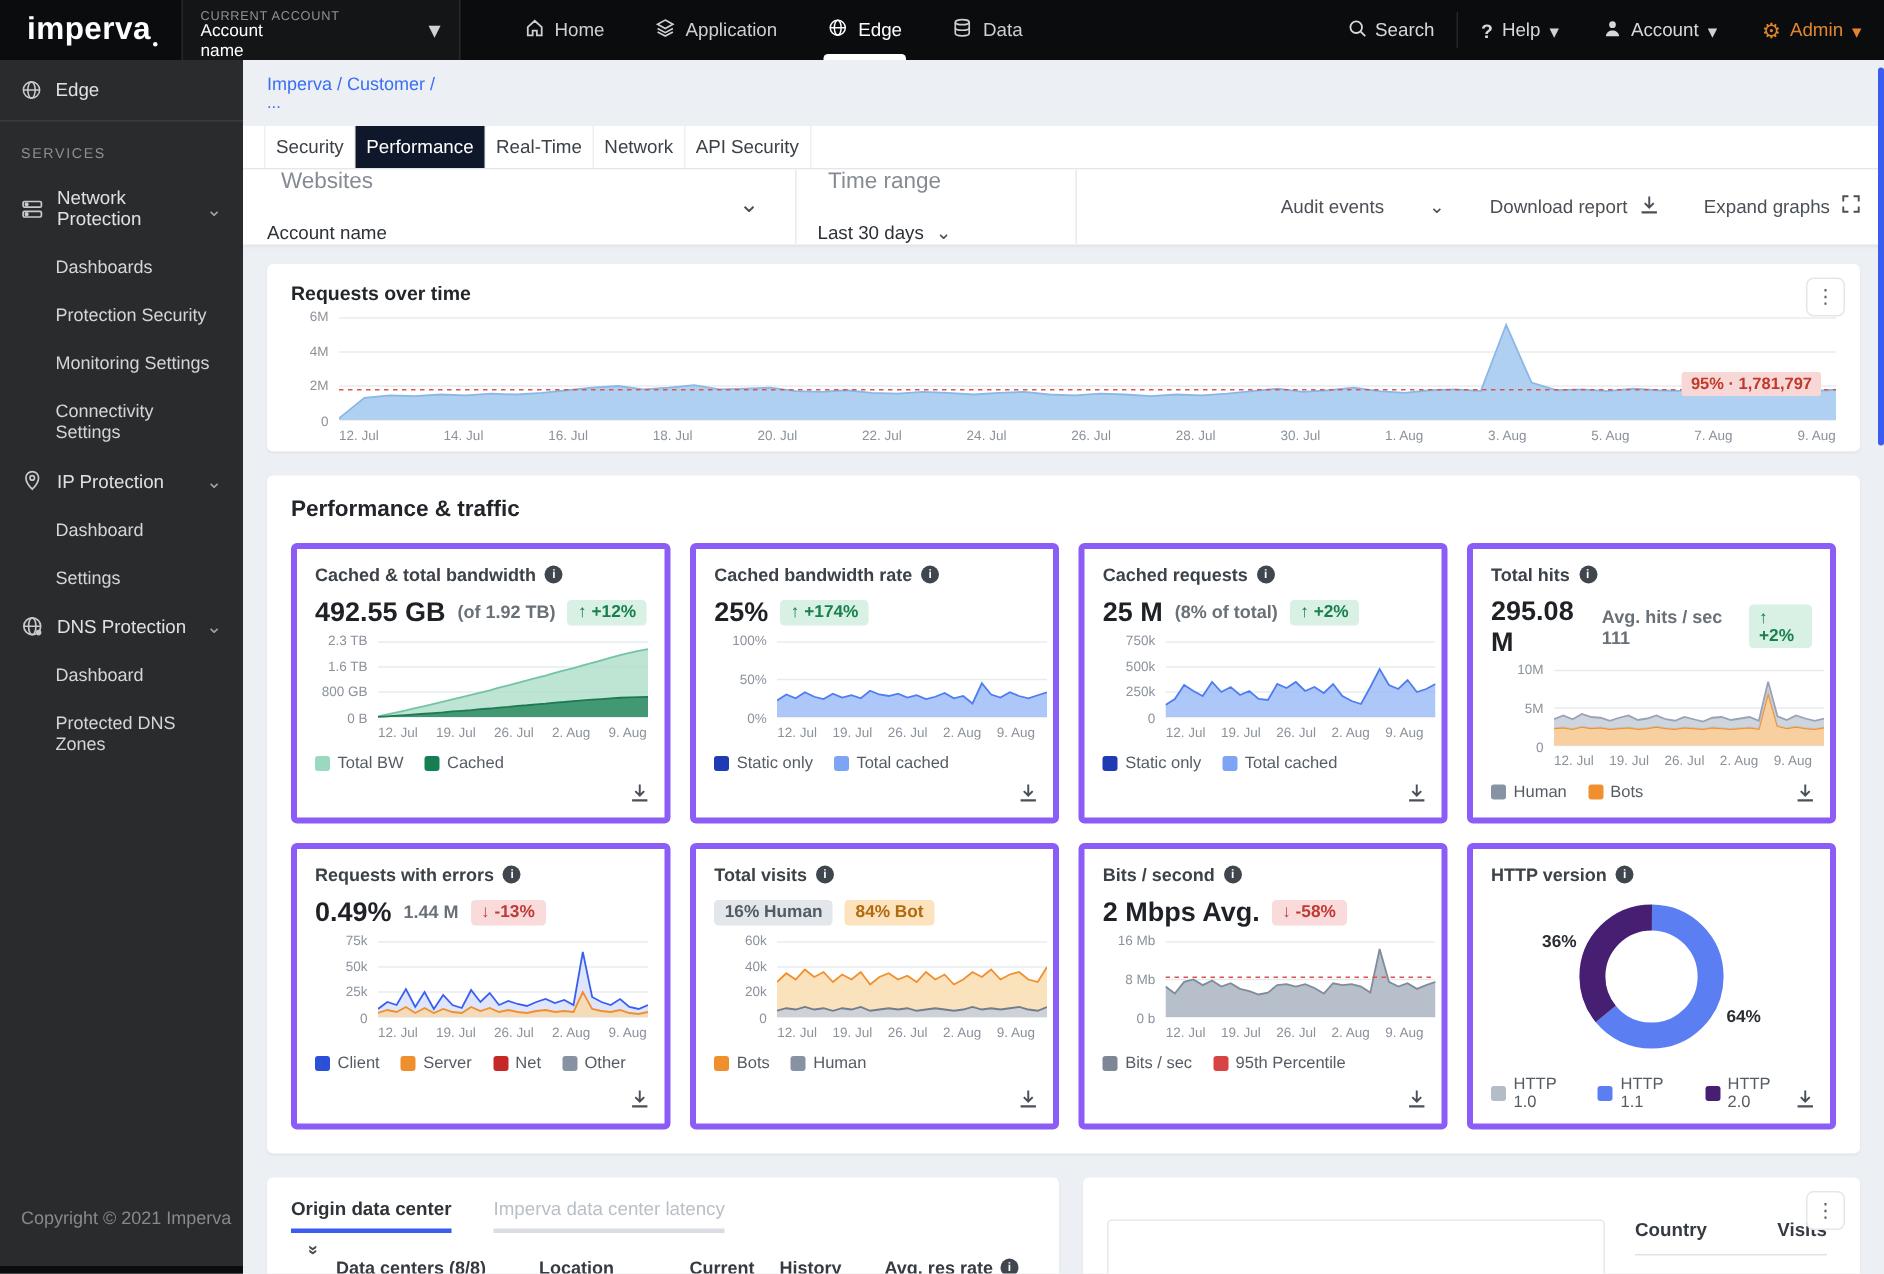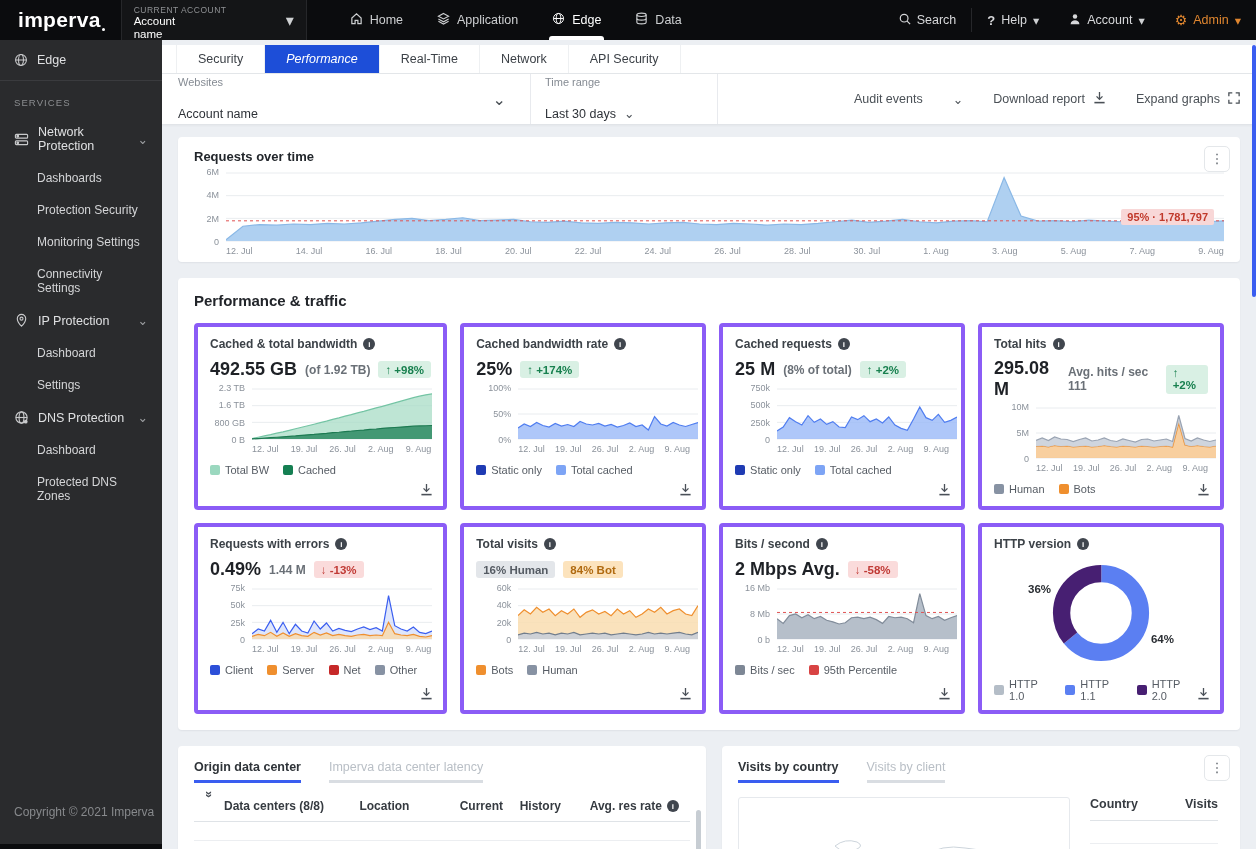--- a/index.html
+++ b/index.html
@@ -41,29 +41,29 @@
   .sb-group .sb-chev { margin-left:auto; color:#9fa1a4; }
   .sb-sub { padding:9px 14px 9px 37px; font-size:12px; color:#d4d5d7; cursor:pointer; }
   .sb-copy { position:absolute; bottom:25px; left:14px; font-size:12px; color:#87898c; }
   .sb-icon { color:#c9cacc; display:flex; }
   
   .content { position:absolute; top:40px; left:162px; right:0; bottom:0; overflow:hidden; background:#eceff3; }
   .breadcrumb { padding:9px 16px 2px; font-size:12px; color:#3a6ff2; line-height:1.2; }
   .breadcrumb .bc2 { font-size:11px; }
   .tabbar { background:#fff; display:flex; padding-left:14px; height:29px; margin-top:5px;
     border-bottom:1px solid #e6e9ec; }
-  .tab { display:flex; align-items:center; padding:0 21px; font-size:12.5px; color:#3c4147;
+  .tab { display:flex; align-items:center; padding:0 7px; font-size:12.5px; color:#3c4147;
     border-right:1px solid #eef0f2; cursor:pointer; }
   .tab:first-child { border-left:1px solid #eef0f2; }
-  .tab.active { background:#1d4ed8; color:#fff;font-style:italic; }
+  .tab.active { background:#0f172a; color:#fff; }
   .filterbar { background:#fff; display:flex; align-items:center; height:50px; padding:0 16px;
     box-shadow:0 1px 3px rgba(0,0,0,.07); }
   .f-field { display:flex; align-items:flex-start; justify-content:space-between; width:352px; padding-right:24px; cursor:pointer; }
   .f-field.time { width:172px; }
-  .f-label { font-size:11px; color:#858b93; margin-bottom:19px; }
+  .f-label { font-size:15px; color:#858b93; margin-bottom:19px;text-align:center; }
   .f-value { font-size:12.5px; color:#2e3238; line-height:1.15; display:flex; align-items:center; gap:8px; }
   .f-div { width:1px; align-self:stretch; background:#e8eaee; margin:0 14px 0 0; }
   .f-right { margin-left:auto; display:flex; align-items:center; gap:30px; font-size:12.5px; color:#4a5056; }
   .f-btn { display:flex; align-items:center; gap:8px; cursor:pointer; }
   .f-btn .wide-gap { margin-left:16px; }
   
   .page { padding:13px 16px 0; }
   .card { background:#fff; border-radius:4px; box-shadow:0 1px 2px rgba(16,24,40,.06); }
   .kebab { position:absolute; top:9px; right:10px; width:26px; height:26px; border:1px solid #e4e7ea;
     border-radius:5px; background:#fff; color:#5a6068; font-size:13px; line-height:24px; text-align:center; cursor:pointer; }
@@ -263,20 +263,24 @@
     <span>DNS Protection</span>
     <span class="sb-chev">⌄</span>
   </div>
   <div class="sb-sub">Dashboard</div>
   <div class="sb-sub">Protected DNS Zones</div>
 
   <div class="sb-copy">Copyright © 2021 Imperva</div>
 </aside>
 
 <main class="content">
+  <div class="breadcrumb">
+    <div>Imperva / Customer /</div>
+    <div class="bc2">...</div>
+  </div>
 
   <div class="tabbar">
     <div class="tab">Security</div>
     <div class="tab active">Performance</div>
     <div class="tab">Real-Time</div>
     <div class="tab">Network</div>
     <div class="tab">API Security</div>
   </div>
 
   <div class="filterbar">
@@ -370,21 +374,21 @@
       <div class="pt-grid">
 
         <div class="mini">
           <div class="m-title">
               <span>Cached &amp; total bandwidth</span>
               <span class="info-i">i</span>
             </div>
           <div class="m-valrow">
             <span class="m-value">492.55 GB</span>
             <span class="m-sub">(of 1.92 TB)</span>
-            <span class="badge badge-green">↑ +98%</span>
+            <span class="badge badge-green">↑ +12%</span>
           </div>
           <div class="mini-chart">
               <div class="mc-grid">
                 <div class="mc-y">
                   <span>2.3 TB</span>
                   <span>1.6 TB</span>
                   <span>800 GB</span>
                   <span>0 B</span>
                 </div>
                 <div class="mc-plot">
@@ -823,24 +827,20 @@
             <span></span>
 
           </div>
 
         </div>
         <div class="v-scroll"></div>
       </section>
 
       <section class="card bottom-card">
         <div class="kebab">⋮</div>
-        <div class="sec-tabs">
-          <div class="sec-tab active">Visits by country</div>
-          <div class="sec-tab">Visits by client</div>
-        </div>
         <div class="visits-body">
           <div class="map-box">
             <svg width="332" height="160" viewBox="0 0 332 160" fill="none" stroke="#ccd4db" stroke-width="1">
               <path d="M28 72 q8 -14 26 -12 q14 -10 34 -6 q12 2 8 10 q-8 10 -22 12 q-12 2 -18 10 q-8 8 -18 2 q-12 -4 -10 -16z"></path>
               <path d="M96 48 q10 -8 22 -4 q8 4 -2 8 q-12 4 -20 -4z"></path>
               <path d="M142 66 q8 -10 20 -8 q10 -6 18 0 q10 -4 8 6 q-6 8 -16 8 q-10 2 -16 0 q-10 0 -14 -6z"></path>
               <path d="M186 58 q16 -12 40 -8 q22 2 34 10 q10 8 -2 14 q-14 6 -30 2 q-16 0 -28 -6 q-16 -4 -14 -12z"></path>
               <path d="M258 80 q10 -4 16 2 q6 8 -4 10 q-10 0 -12 -12z"></path>
               <path d="M80 96 q10 -2 12 8 q2 12 -6 18 q-8 2 -10 -8 q-2 -12 4 -18z"></path>
               <path d="M160 92 q12 -2 16 8 q4 10 -4 14 q-10 2 -14 -8 q-4 -10 2 -14z"></path>

